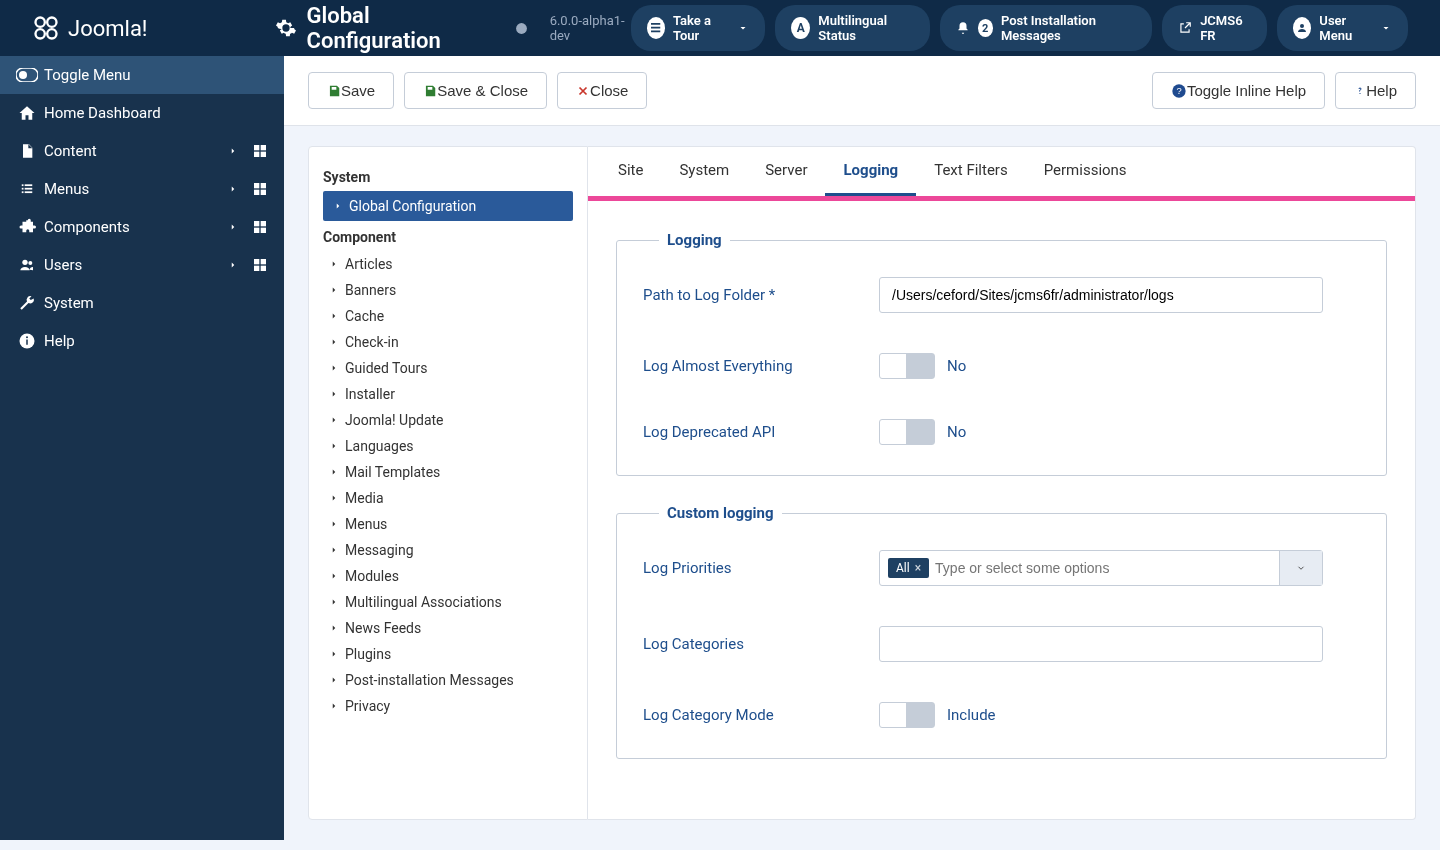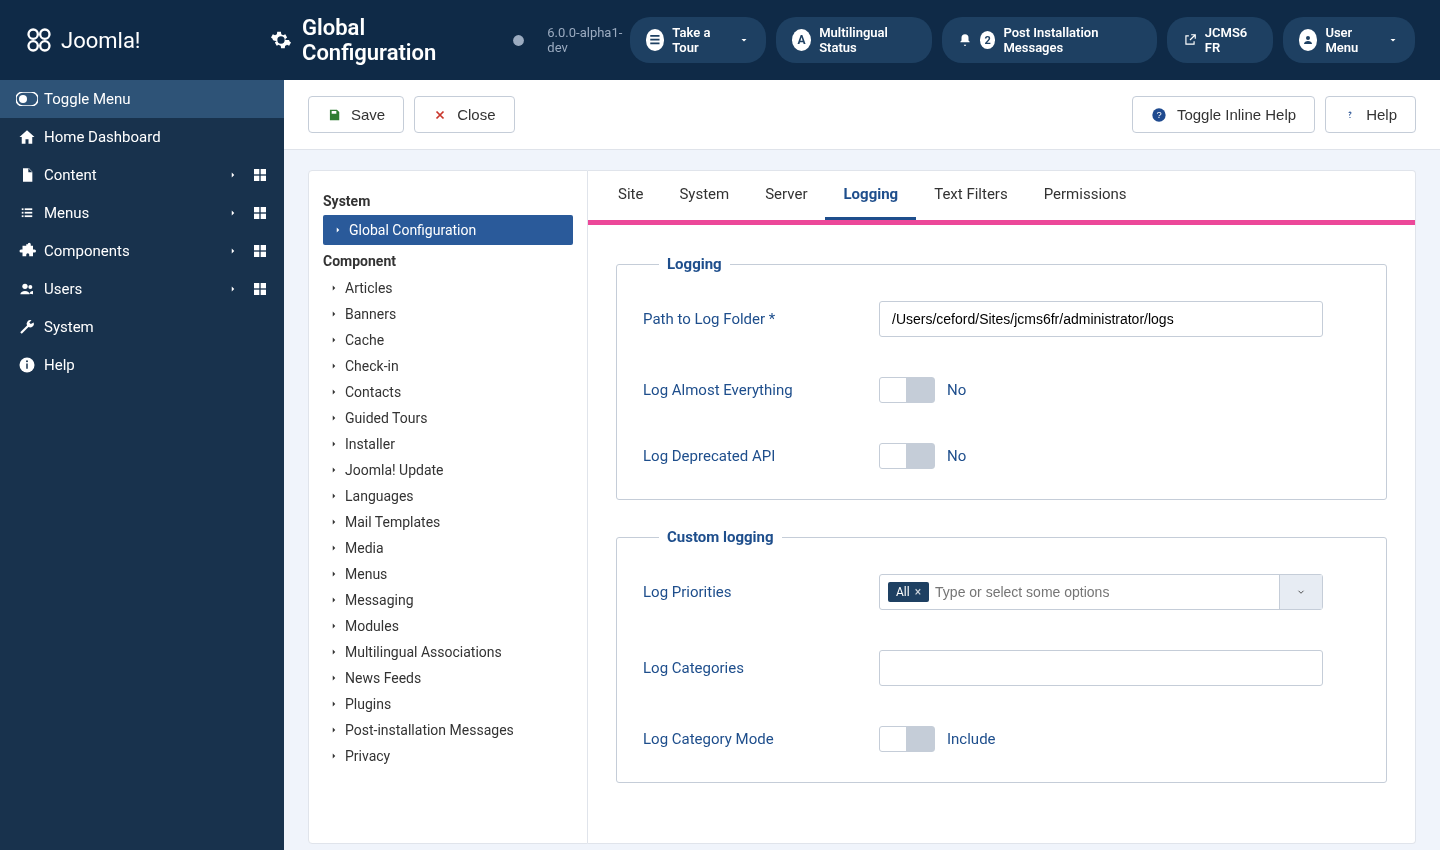--- a/index.html
+++ b/index.html
@@ -1,36 +1,36 @@
 <!DOCTYPE html>
 <html><head>
 <meta charset="utf-8">
 <style>
 * { box-sizing: border-box; margin: 0; padding: 0; }
 body { font-family: -apple-system, BlinkMacSystemFont, "Segoe UI", Roboto, sans-serif; font-size: 14px; background: #f0f4fb; color: #333; }
-.header { background: #0f2a47; height: 80px; display: flex; align-items: center; padding: 0 25px; color: #fff; }
+.header { background: #0f2a47; height: 56px; display: flex; align-items: center; padding: 0 32px; color: #fff; }
 .logo { display: flex; align-items: center; gap: 8px; width: 268px; font-size: 22px; }
 .logo-icon { width: 28px; height: 28px; }
 .page-title-wrap { display: flex; align-items: center; gap: 10px; }
 .page-title { font-size: 22px; font-weight: 600; color: #fff; }
 .version { color: #9babc0; font-size: 13px; margin-left: 18px; display: flex; align-items: center; gap: 22px; }
 .header-right { margin-left: auto; display: flex; align-items: center; gap: 10px; }
 .pill { background: #1e4062; border-radius: 20px; padding: 8px 16px; display: flex; align-items: center; gap: 8px; color: #fff; font-size: 13px; font-weight: 600; cursor: pointer; }
 .pill-icon-circle { background: #fff; color: #1e4062; width: 22px; height: 22px; border-radius: 50%; display: flex; align-items: center; justify-content: center; font-size: 12px; font-weight: bold; }
 .badge-count { background: #fff; color: #1e4062; border-radius: 50%; width: 18px; height: 18px; display: flex; align-items: center; justify-content: center; font-size: 11px; font-weight: bold; }
 .layout { display: flex; height: calc(100vh - 66px); }
 .sidebar { width: 284px; background: #18324d; color: #fff; overflow-y: auto; flex-shrink: 0; }
 .sidebar-item { display: flex; align-items: center; padding: 10px 16px; cursor: pointer; gap: 6px; font-size: 15px; }
 .sidebar-item.toggle { background: #2e5377; }
 .sidebar-icon { width: 22px; display: flex; align-items: center; justify-content: center; }
 .sidebar-item .chevron { margin-left: auto; }
 .sidebar-item .grid-icon { margin-left: 8px; }
 .main { flex: 1; display: flex; flex-direction: column; overflow: hidden; }
 .toolbar { background: #fff; border-bottom: 1px solid #dfe3ea; padding: 16px 24px; display: flex; align-items: center; gap: 10px; }
-.btn { background: #fff; border: 1px solid #c5cdd8; border-radius: 4px; padding: 9px 18px; display: flex; align-items: center; gap: 10px; font-size: 15px; cursor: pointer; color: #333; }
+.btn { background: #fff; border: 1px solid #c5cdd8; border-radius: 4px; padding: 9px 18px; display: flex; align-items: center; font-size: 15px; cursor: pointer; color: #333; }
 .btn-icon-green { color: #2f7d32; }
 .btn-icon-red { color: #c9372c; }
 .btn-icon-blue { color: #1f4a8f; }
 .toolbar-right { margin-left: auto; display: flex; gap: 10px; }
 .content { display: flex; flex: 1; overflow: hidden; padding: 20px 24px; gap: 0; }
 .component-panel { width: 280px; background: #fff; border: 1px solid #e0e4eb; border-radius: 4px 0 0 4px; padding: 22px 14px; overflow-y: auto; }
 .panel-heading { font-weight: 700; font-size: 14px; color: #333; margin-bottom: 6px; }
 .panel-item { display: flex; align-items: center; gap: 6px; padding: 5px 6px; font-size: 14px; color: #333; cursor: pointer; }
 .panel-item.active { background: #2a5a9a; color: #fff; border-radius: 2px; padding: 7px 10px; }
 .panel-item .chev { color: inherit; }
@@ -270,20 +270,28 @@
     <div class="toolbar">
       <button class="btn">
         <span class="btn-icon-green">
             <svg width="14" height="14" viewBox="0 0 24 24" fill="currentColor">
               <path d="M5 3h12l4 4v14H5zM8 5v5h8V5zM7 14h10v6H7z"></path>
             </svg>
           </span>
         <span>Save</span>
       </button>
       <button class="btn">
+        <span class="btn-icon-green">
+            <svg width="14" height="14" viewBox="0 0 24 24" fill="currentColor">
+              <path d="M5 3h12l4 4v14H5zM8 5v5h8V5zM7 14h10v6H7z"></path>
+            </svg>
+          </span>
+        <span>Save &amp; Close</span>
+      </button>
+      <button class="btn">
         <span class="btn-icon-red">
             <svg width="14" height="14" viewBox="0 0 24 24" fill="none" stroke="currentColor" stroke-width="3">
               <path d="M6 6l12 12M18 6L6 18"></path>
             </svg>
           </span>
         <span>Close</span>
       </button>
       <div class="toolbar-right">
         <button class="btn">
           <span class="btn-icon-blue">
@@ -349,28 +357,20 @@
                 </svg>
               </span>
               <span>Check-in</span>
             </div>
             <div class="panel-item">
               <span class="chev">
                 <svg width="10" height="12" viewBox="0 0 24 24" fill="#333">
                   <path d="M9 6l6 6-6 6z"></path>
                 </svg>
               </span>
-              <span>Contacts</span>
-            </div>
-            <div class="panel-item">
-              <span class="chev">
-                <svg width="10" height="12" viewBox="0 0 24 24" fill="#333">
-                  <path d="M9 6l6 6-6 6z"></path>
-                </svg>
-              </span>
               <span>Guided Tours</span>
             </div>
             <div class="panel-item">
               <span class="chev">
                 <svg width="10" height="12" viewBox="0 0 24 24" fill="#333">
                   <path d="M9 6l6 6-6 6z"></path>
                 </svg>
               </span>
               <span>Installer</span>
             </div>

